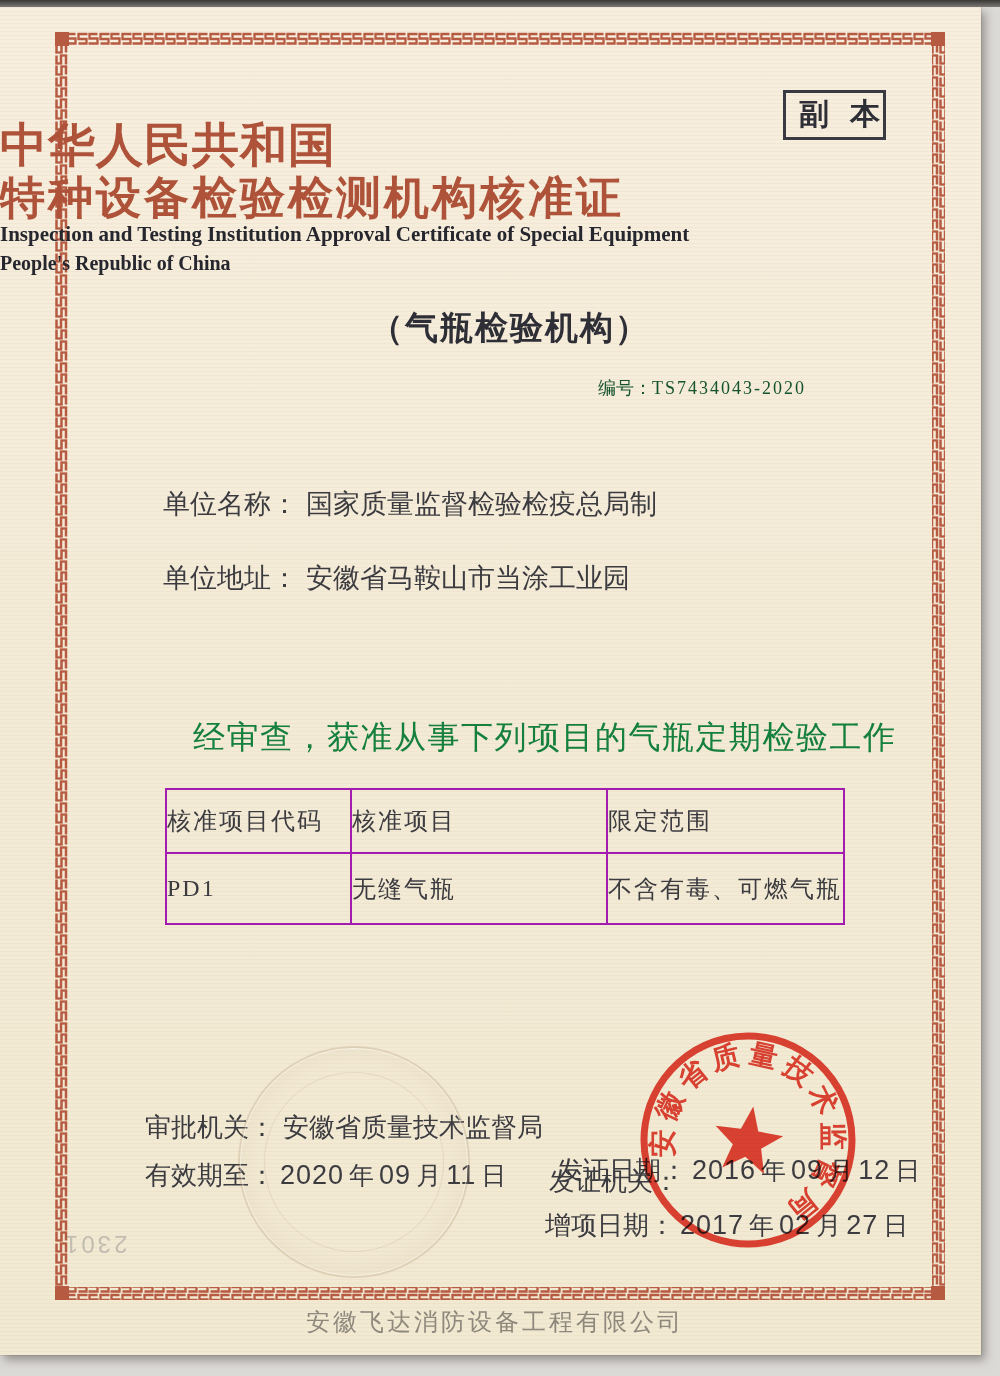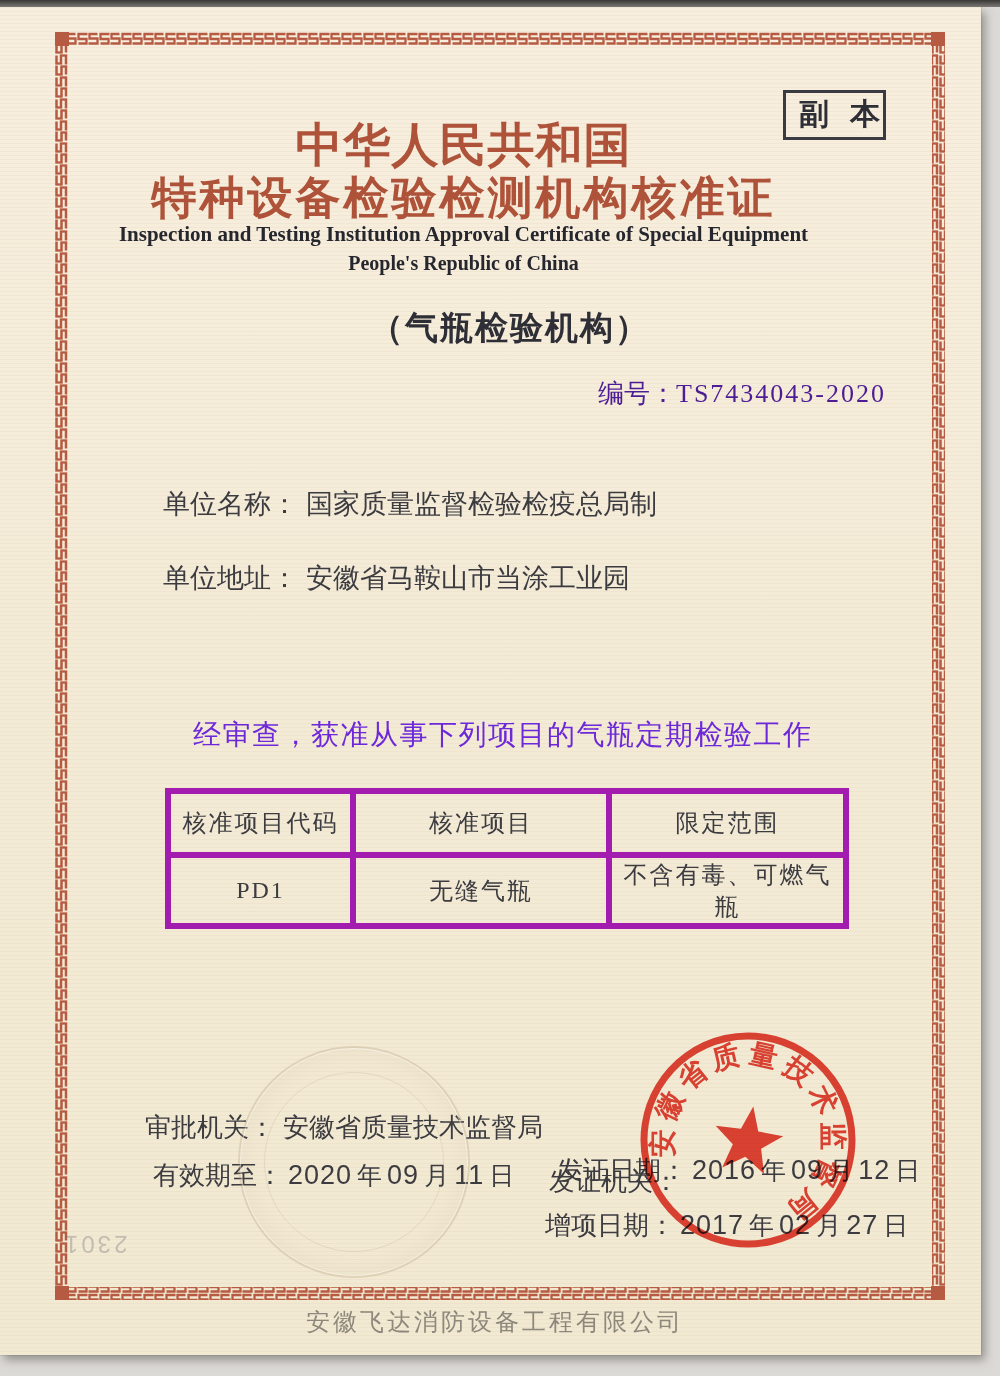--- a/index.html
+++ b/index.html
@@ -19,61 +19,61 @@
     position:absolute; left:0; top:7px; width:981px; height:1348px;
     background:
       repeating-linear-gradient(180deg, rgba(193,173,143,0.10) 0px, rgba(193,173,143,0.10) 1px, rgba(0,0,0,0) 1px, rgba(0,0,0,0) 4px),
       linear-gradient(180deg,#f7eede 0%,#f4ebd7 45%,#f2e9d2 100%);
     box-shadow:4px 5px 9px rgba(80,76,70,0.5), 0 0 0 1px rgba(120,110,95,0.18);
   }
   .frame-svg { position:absolute; left:55px; top:32px; }
   .mk { fill:none; stroke:#b65a41; stroke-width:2.3; }
 
   .abs { position:absolute; }
-  .center { left:0; width:927px; text-align:center; }
+  .center { left:0; width:927px; text-align:left; }
 
   .copy-box {
     left:783px; top:90px; width:103px; height:50px;
     border:3px solid #3a3a42;
     font-size:30px; font-weight:bold; color:#2e2e36;
     letter-spacing:21px; text-indent:13px; line-height:41px;
     overflow:hidden; white-space:nowrap;
   }
   .title-cn1 { top:114px; font-size:47px; font-weight:bold; color:#ae5339; letter-spacing:1px; }
   .title-cn2 { top:168px; font-size:45px; font-weight:bold; color:#ae5339; letter-spacing:3px; }
   .title-en1 { top:222px; font-size:21px; font-weight:bold; color:#26262e; }
   .title-en2 { top:252px; font-size:20px; font-weight:bold; color:#26262e; }
   .subtitle  { top:306px; left:0; width:1020px; text-align:center; font-size:33px; font-weight:600; color:#2e2e36; letter-spacing:2px; }
 
-  .cert-no { left:598px; top:376px; font-size:26px; color:#4c1d95; }
+  .cert-no { left:598px; top:376px; font-size:18px; color:#14532d; }
   .cert-no .num { letter-spacing:2px; }
 
   .field { font-size:27px; color:#3b3b40; white-space:nowrap; }
   .unit-name { left:163px; top:486px; }
   .unit-addr { left:163px; top:560px;font-family:Liberation Serif, serif; }
   .field .value { margin-left:8px; }
 
-  .statement { left:193px; top:716px; font-size:28px; letter-spacing:1.5px; color:#6d28d9; }
+  .statement { left:193px; top:716px; font-size:32px; letter-spacing:1.5px; color:#15803d; }
 
   table.approval {
     position:absolute; left:165px; top:788px; width:678px; height:135px;
     border-collapse:collapse; table-layout:fixed;
     font-size:24px; color:#3b3b40;
   }
   table.approval td, table.approval th {
-    border:6px solid #a21caf; text-align:center; font-weight:normal;
+    border:2px solid #a21caf; text-align:left; font-weight:normal;
     letter-spacing:2px;
   }
   tr.hdr  { height:64px; }
   tr.data { height:71px; }
   col.c1 { width:185px; } col.c2 { width:256px; } col.c3 { width:237px; }
 
   .f-label { font-size:26px; }
   .auth  { left:145px; top:1110px; }
-  .valid { left:153px; top:1158px;text-align:center; }
+  .valid { left:145px; top:1158px;text-align:center; }
   .issuer{ left:549px; top:1164px; }
   .idate { left:557px; top:1153px; }
   .adate { left:545px; top:1208px; }
   .date-line .num {
     font-family:"Liberation Sans", sans-serif; font-size:27px; letter-spacing:1px;
     margin:0 5px;
   }
   .date-line .unit { font-size:25px; }
 
   .bottom-note {

